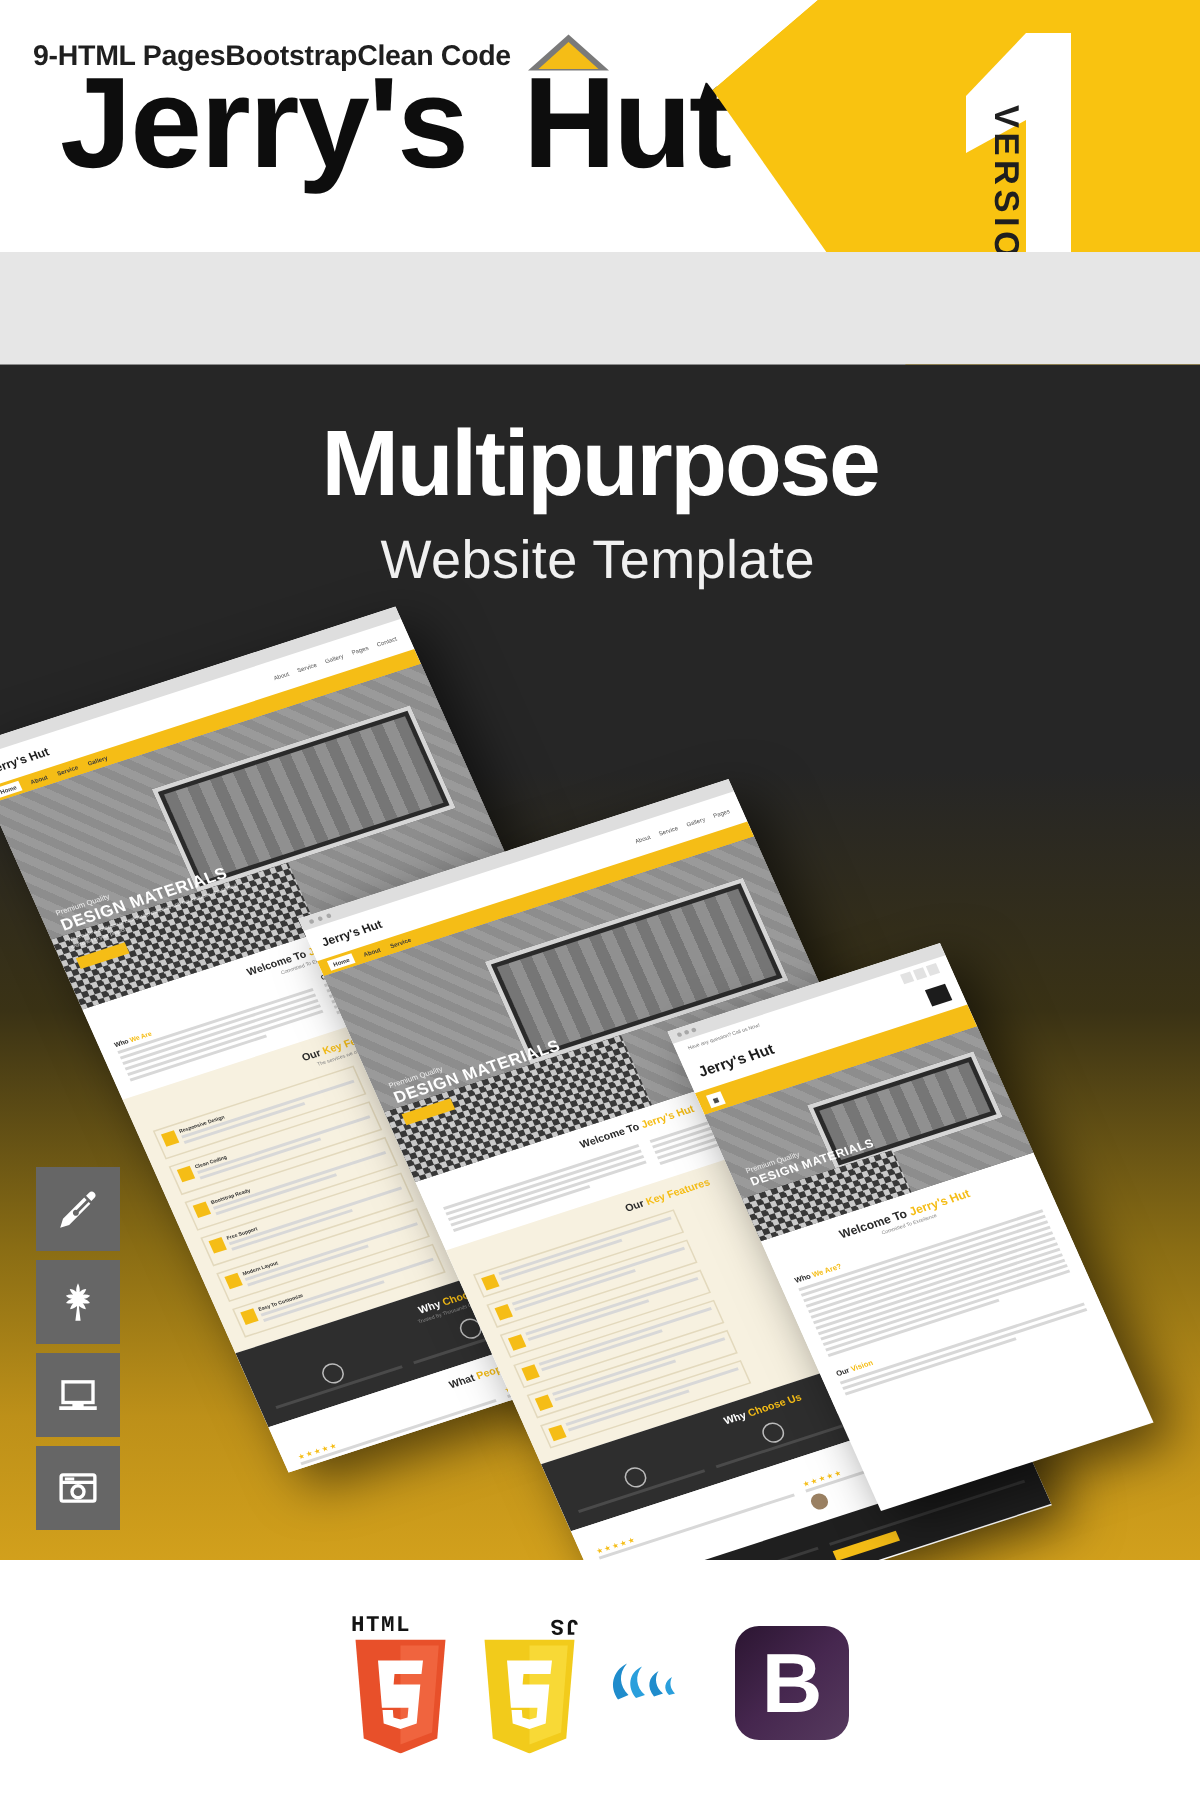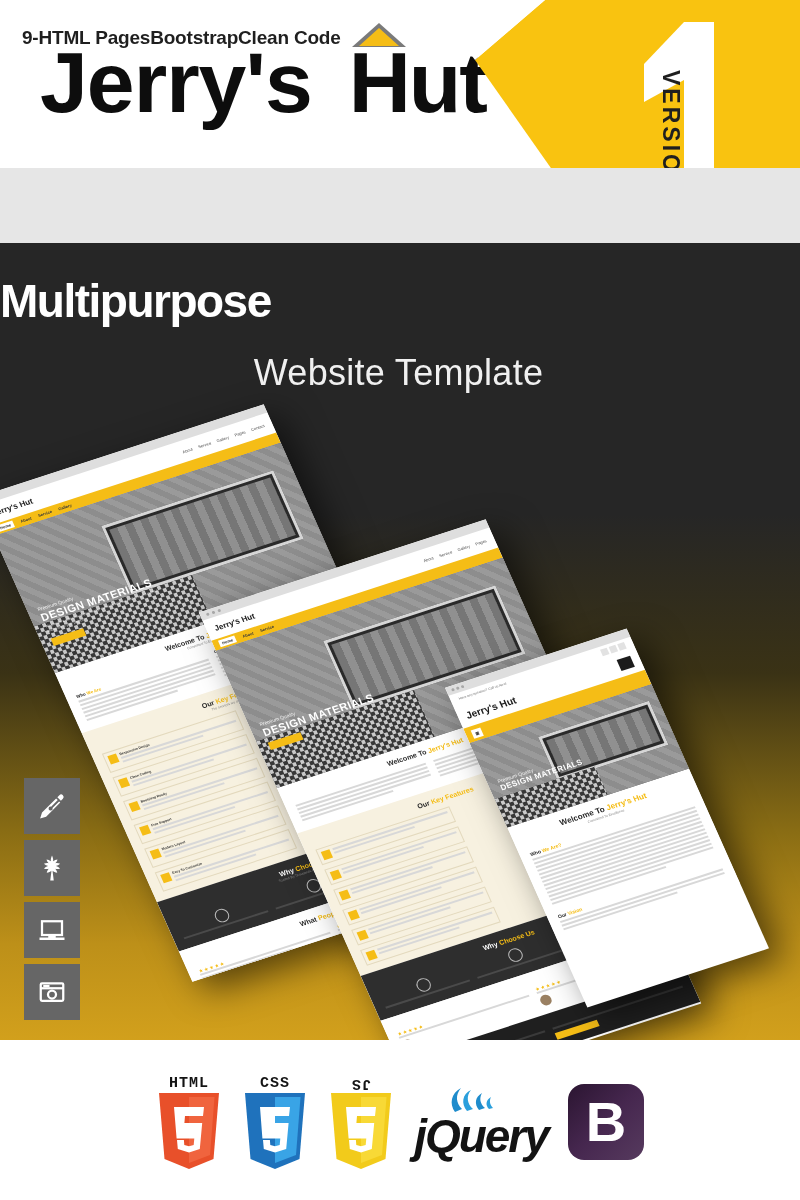--- a/index.html
+++ b/index.html
@@ -27,22 +27,22 @@
   
   .version-badge{position:absolute;left:640px;top:22px;width:130px;height:215px;}
   .version-one{position:absolute;left:0;top:0;}
   .version-word{position:absolute;left:44px;top:48px;width:150px;transform:rotate(90deg);transform-origin:0 0;
     font-size:23px;font-weight:bold;letter-spacing:3px;color:#1f1f1f;}
 
   
   .body-dark{position:absolute;left:0;top:243px;width:800px;height:797px;
     background:linear-gradient(180deg,#262626 0%,#262626 34%,#3a3215 54%,#8a6d14 74%,#bd9019 88%,#d2a01c 100%);}
 
-  .title-main{position:absolute;left:0;top:274px;width:800px;
-    font-size:46px;font-weight:bold;color:#ffffff;letter-spacing:-1.5px;}
+  .title-main{position:absolute;left:0;top:274px;width:800px;text-align:center;
+    font-size:62px;font-weight:bold;color:#ffffff;letter-spacing:-1.5px;}
   .title-sub{position:absolute;left:0;top:352px;width:797px;text-align:center;
     font-size:36px;font-weight:normal;color:#f0f0f0;letter-spacing:.3px;}
 
   
   .icon-rail{position:absolute;left:24px;top:778px;display:flex;flex-direction:column;gap:6px;}
   .icon-tile{width:56px;height:56px;background:#666666;display:flex;align-items:center;justify-content:center;}
 
   
   .stage{position:absolute;left:0;top:243px;width:800px;height:797px;overflow:hidden;}
   .mock{position:absolute;background:#ffffff;box-shadow:10px 14px 34px rgba(0,0,0,.55);overflow:hidden;}
@@ -100,21 +100,21 @@
   .m-ava{width:11px;height:11px;border-radius:50%;background:#9a8062;margin-top:3px;}
   .m-foot{background:#1f1f1f;padding:8px 10px;color:#ccc;}
   .m-foot .m-line{background:#3a3a3a;}
   .m-foot-btn{width:44px;height:7px;background:#f5bd16;margin-top:4px;}
   .m-phone-soc{display:flex;gap:2px;}
   .m-phone-soc i{width:7px;height:7px;background:#e2e2e2;display:block;}
 
   
   .tech-band{position:absolute;left:0;top:1040px;width:800px;height:160px;background:#ffffff;}
   .tech-row{position:absolute;left:0;top:1062px;width:800px;height:120px;display:flex;align-items:center;justify-content:center;gap:20px;}
-  .tech-item{display:flex;flex-direction:column;align-items:center;}
+  .tech-item{display:flex;flex-direction:column;}
   .shield-label{font-family:"Liberation Mono",monospace;font-size:15px;font-weight:bold;letter-spacing:1px;color:#131313;margin-bottom:1px;}
   .shield-label.js{transform:rotate(180deg);}
   .bs-box{width:76px;height:76px;border-radius:16px;
      background:linear-gradient(135deg,#2b1531 0%,#46274f 50%,#563a5e 100%);
      display:flex;align-items:center;justify-content:center;}
   .bs-b{font-size:56px;font-weight:bold;color:#fff;line-height:1;font-family:"Liberation Sans",sans-serif;}
   .jq{display:flex;flex-direction:column;align-items:center;}
   .jq-word{font-size:46px;font-weight:bold;font-style:italic;color:#131313;letter-spacing:-2px;line-height:.9;}
 </style>
 </head>
@@ -546,46 +546,37 @@
 
     <div class="tech-item">
       <div class="shield-label">HTML</div>
       <svg width="66" height="76" viewBox="0 0 66 76">
         <polygon points="3,0 63,0 57.5,66 33,76 8.5,66" fill="#e8502a"></polygon>
         <polygon points="33,4 58.5,4 54,62 33,70" fill="#f0643e"></polygon>
         <path d="M18 14h30l-1 9H29l-.6 7h17.8l-2.4 26L33 59.6 21.8 56l-.8-9h6.9l.4 5 4.7 1.3 4.7-1.3.6-6.5H20.6L18 14z" fill="#fff"></path>
       </svg>
     </div>
 
-    <div class="tech-item">
-      <div class="shield-label">CSS</div>
-      <svg width="66" height="76" viewBox="0 0 66 76">
-        <polygon points="3,0 63,0 57.5,66 33,76 8.5,66" fill="#1f72bc"></polygon>
-        <polygon points="33,4 58.5,4 54,62 33,70" fill="#39a4e6"></polygon>
-        <path d="M33 14h15l-1 9H33v7h13.6l-2.4 26L33 59.6 21.8 56l-.8-9h6.9l.4 5 4.7 1.3 4.7-1.3.6-6.5H20.4L18 14h15z" fill="#fff"></path>
-      </svg>
-    </div>
 
     <div class="tech-item">
       <div class="shield-label js">JS</div>
       <svg width="66" height="76" viewBox="0 0 66 76">
         <polygon points="3,0 63,0 57.5,66 33,76 8.5,66" fill="#f2cb1b"></polygon>
         <polygon points="33,4 58.5,4 54,62 33,70" fill="#f8d936"></polygon>
         <path d="M18 14h30l-1 9H29l-.6 7h17.8l-2.4 26L33 59.6 21.8 56l-.8-9h6.9l.4 5 4.7 1.3 4.7-1.3.6-6.5H20.6L18 14z" fill="#fff"></path>
       </svg>
     </div>
 
     <div class="jq">
       <svg width="64" height="30" viewBox="0 0 64 30">
         <path d="M6 26C0 18 2 7 12 2c-6 7-5 15 1 21z" fill="#1f8ccc"></path>
         <path d="M18 25C12 18 13 8 22 4c-5 6-4 14 2 19z" fill="#2a9fdc"></path>
         <path d="M30 24c-5-6-4-13 3-17-3 5-2 11 3 15z" fill="#1f8ccc"></path>
         <path d="M40 23c-4-4-3-9 2-12-2 4-1 8 2 11z" fill="#2a9fdc"></path>
       </svg>
-      <div class="jq-word">jQuery</div>
     </div>
 
     <div class="bs-box">
       <div class="bs-b">B</div>
     </div>
 
   </div>
 
 <div class="title-main">Multipurpose</div>
     <div class="title-sub">Website Template</div>

